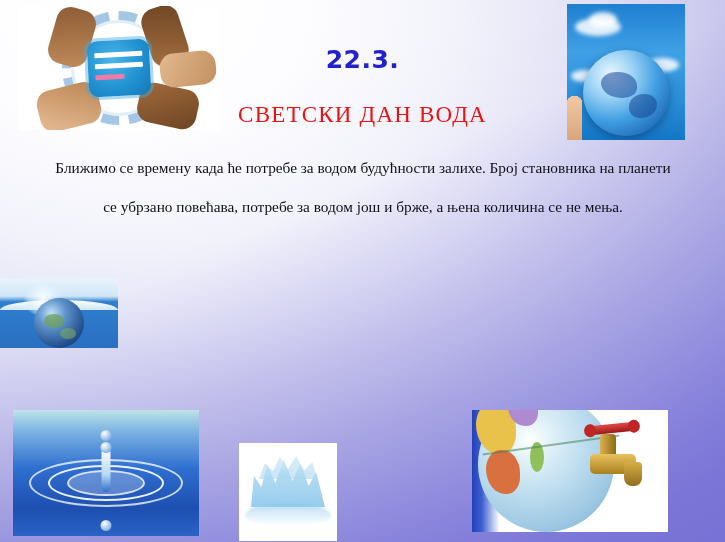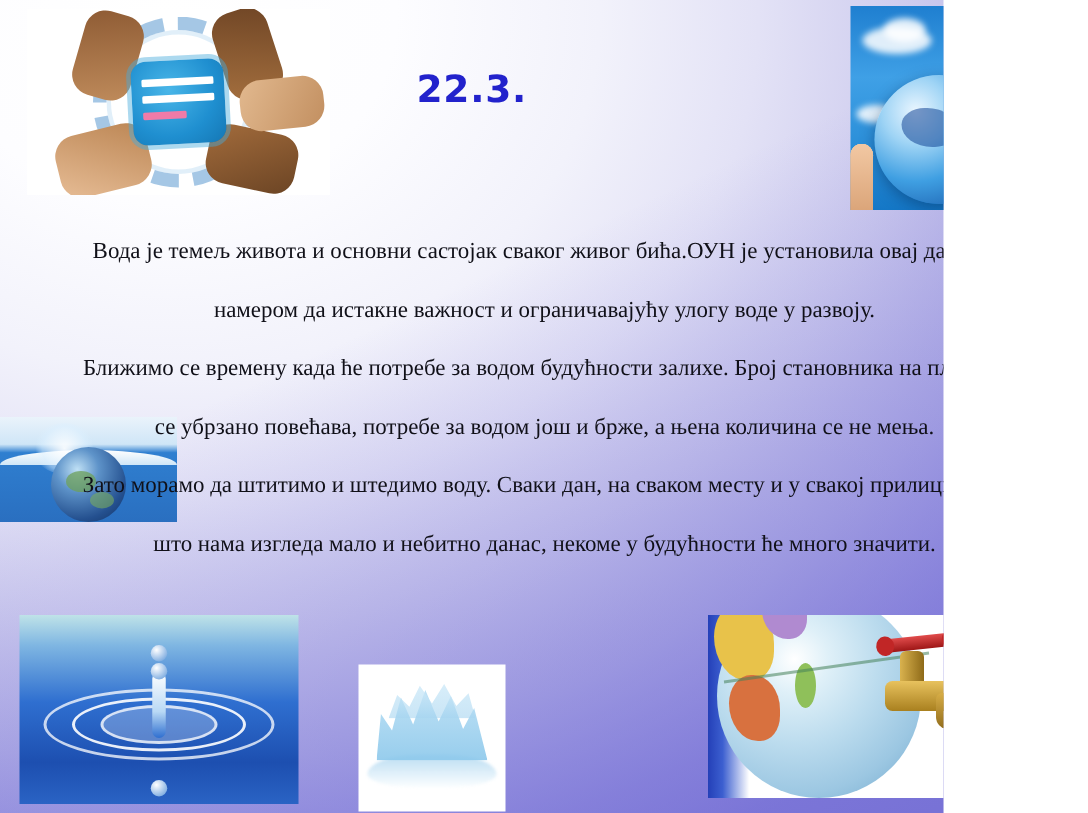--- a/index.html
+++ b/index.html
@@ -2,21 +2,21 @@
 <html><head>
 <meta charset="utf-8">
 <style>
   html,body{margin:0;padding:0;}
   body{
     width:725px;height:542px;overflow:hidden;
     font-family:"Liberation Serif","DejaVu Serif",serif;
     background:#ffffff;
   }
   #slide{
-    position:relative;width:629px;height:542px;overflow:hidden;
+    position:relative;width:725px;height:542px;overflow:hidden;
     background:
       radial-gradient(120% 115% at 18% 2%, #ffffff 0%, #fdfdff 20%, #f2f2fb 38%, #e3e2f6 52%, #cdcbee 66%, #b3b0e6 80%, #9893e0 92%, #8b85dd 100%);
   }
   
   #slide:after{
     content:"";position:absolute;inset:0;pointer-events:none;
     background:linear-gradient(155deg, rgba(255,255,255,0) 40%, rgba(116,110,214,0.42) 78%, rgba(104,98,208,0.55) 100%);
   }
 
   
@@ -173,25 +173,24 @@
     border-radius:50%;background:#c12626;}
   #pic-globe-tap .tap-handle:after{content:"";position:absolute;right:-6px;top:-2px;width:12px;height:13px;
     border-radius:50%;background:#c12626;}
 </style>
 </head>
 <body>
 
 <div id="slide">
 
   <div id="title-date">22.3.</div>
+  <div id="title-main">СВЕТСКИ ДАН ВОДА</div>
 
   <div id="body-text">
-    <p>Вода је темељ живота и основни састојак сваког живог бића.ОУН је установила овај датум с намером да истакне важност и ограничавајућу улогу воде у развоју.</p>
     <p>Ближимо се времену када ће потребе за водом будућности залихе. Број становника на планети се убрзано повећава, потребе за водом још и брже, а њена количина се не мења.</p>
-    <p>Зато морамо да штитимо и штедимо воду. Сваки дан, на сваком месту и у свакој прилици. Оно што нама изгледа мало и небитно данас, некоме у будућности ће много значити.</p>
   </div>
 
   <div class="pic" id="pic-wwd">
     <div class="wwd-ring"></div>
     <div class="hand h1"></div>
     <div class="hand h2"></div>
     <div class="hand h3"></div>
     <div class="hand h4"></div>
     <div class="hand h5"></div>
     <div class="wwd-badge">

